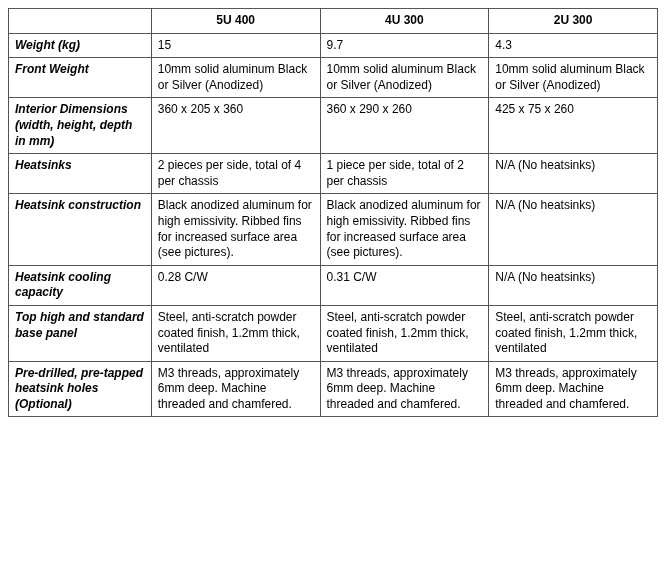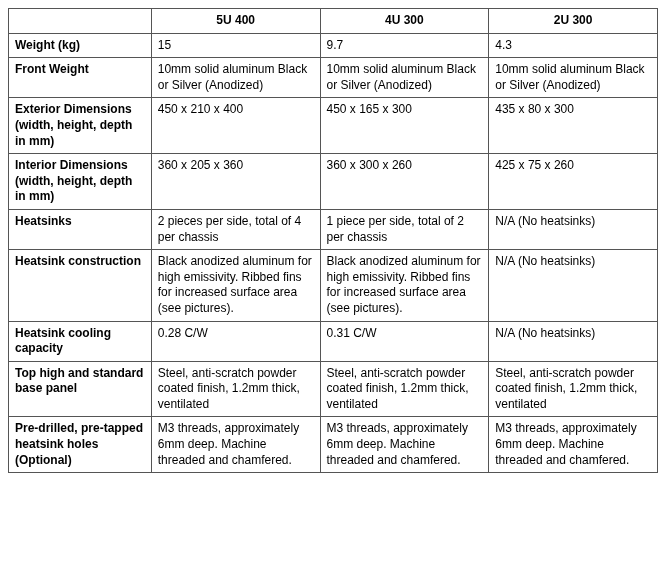--- a/index.html
+++ b/index.html
@@ -55,20 +55,21 @@
       width: 26%;
       text-align: center;
     }
 
     .header-row th {
       font-weight: bold;
     }
 
     td.label-cell {
       font-weight: bold;
+      font-style: italic;
     }
   </style>
 </head>
 <body>
 
 <table>
   <thead>
     <tr class="header-row">
       <th class="col-label"></th>
       <th class="col-5u">5U 400</th>
@@ -83,29 +84,23 @@
         <td>9.7</td>
         <td>4.3</td>
       </tr>
       <tr>
         <td class="label-cell col-label">Front Weight</td>
         <td>10mm solid aluminum Black or Silver (Anodized)</td>
         <td>10mm solid aluminum Black or Silver (Anodized)</td>
         <td>10mm solid aluminum Black or Silver (Anodized)</td>
       </tr>
       <tr>
-        <td class="label-cell col-label">Exterior Dimensions (width, height, depth in mm)</td>
-        <td>450 x 210 x 400</td>
-        <td>450 x 165 x 300</td>
-        <td>435 x 80 x 300</td>
-      </tr>
-      <tr>
         <td class="label-cell col-label">Interior Dimensions (width, height, depth in mm)</td>
         <td>360 x 205 x 360</td>
-        <td>360 x 300 x 260</td>
+        <td>360 x 290 x 260</td>
         <td>425 x 75 x 260</td>
       </tr>
       <tr>
         <td class="label-cell col-label">Heatsinks</td>
         <td>2 pieces per side, total of 4 per chassis</td>
         <td>1 piece per side, total of 2 per chassis</td>
         <td>N/A (No heatsinks)</td>
       </tr>
       <tr>
         <td class="label-cell col-label">Heatsink construction</td>

